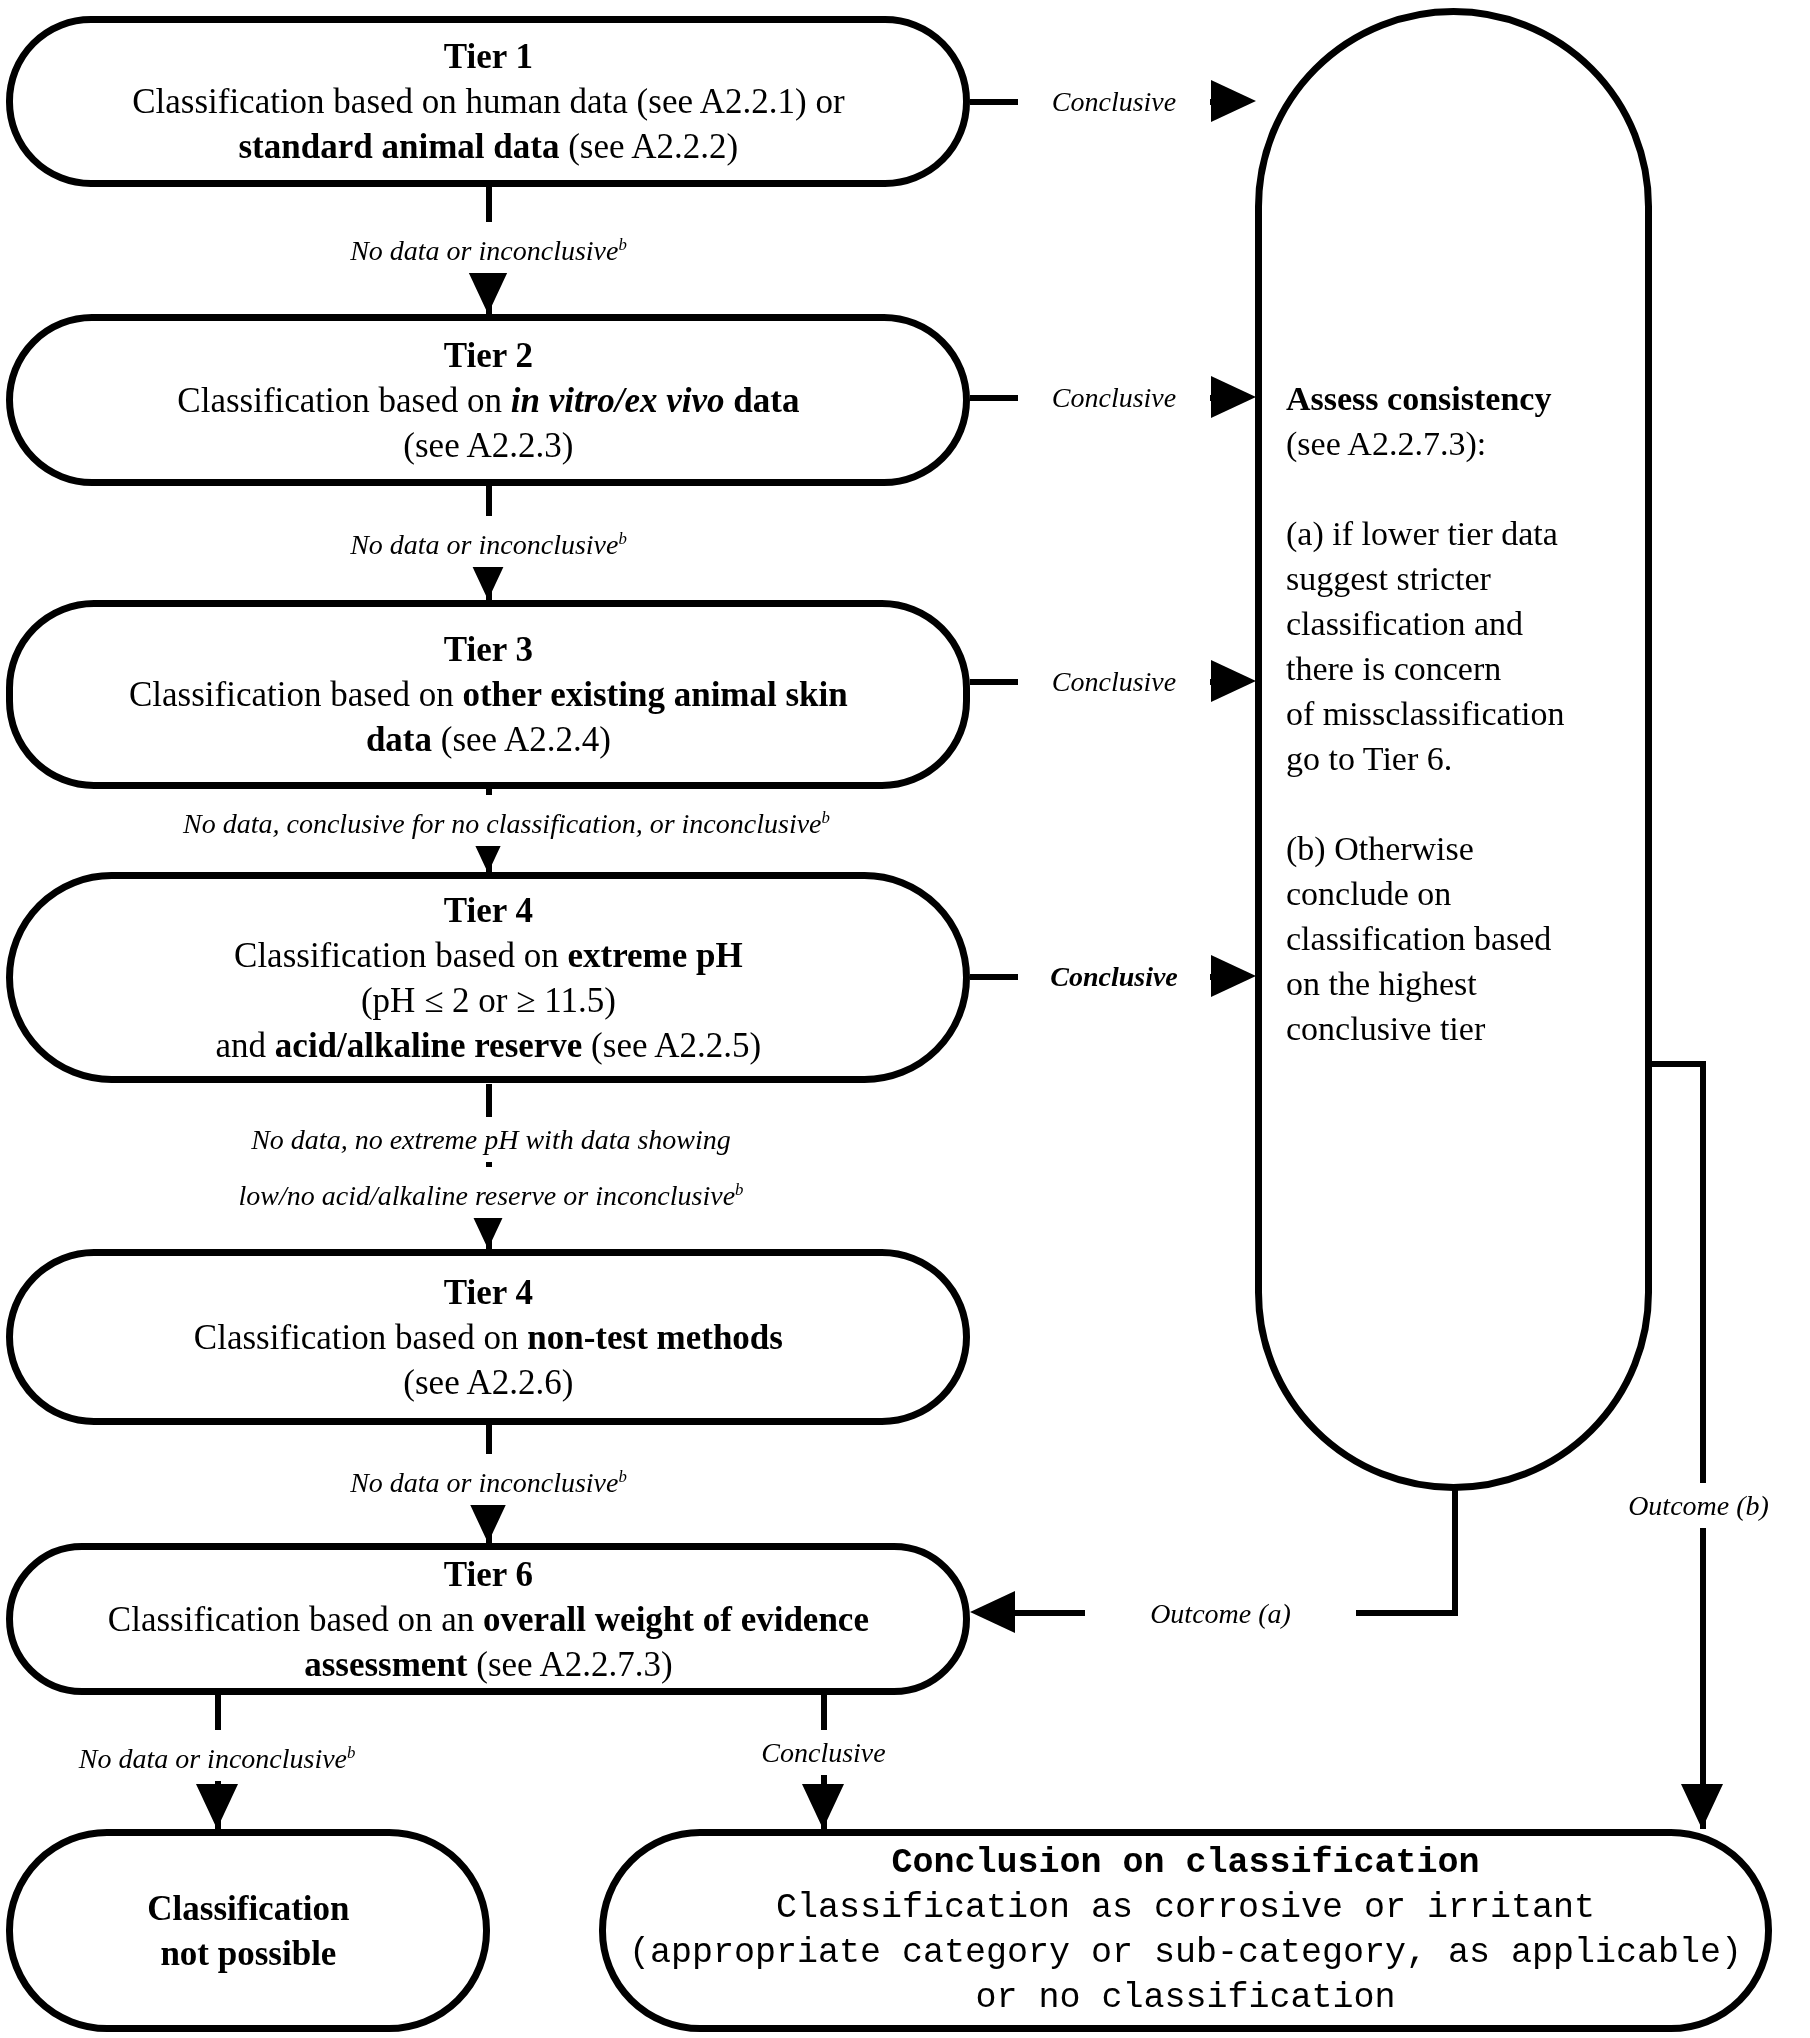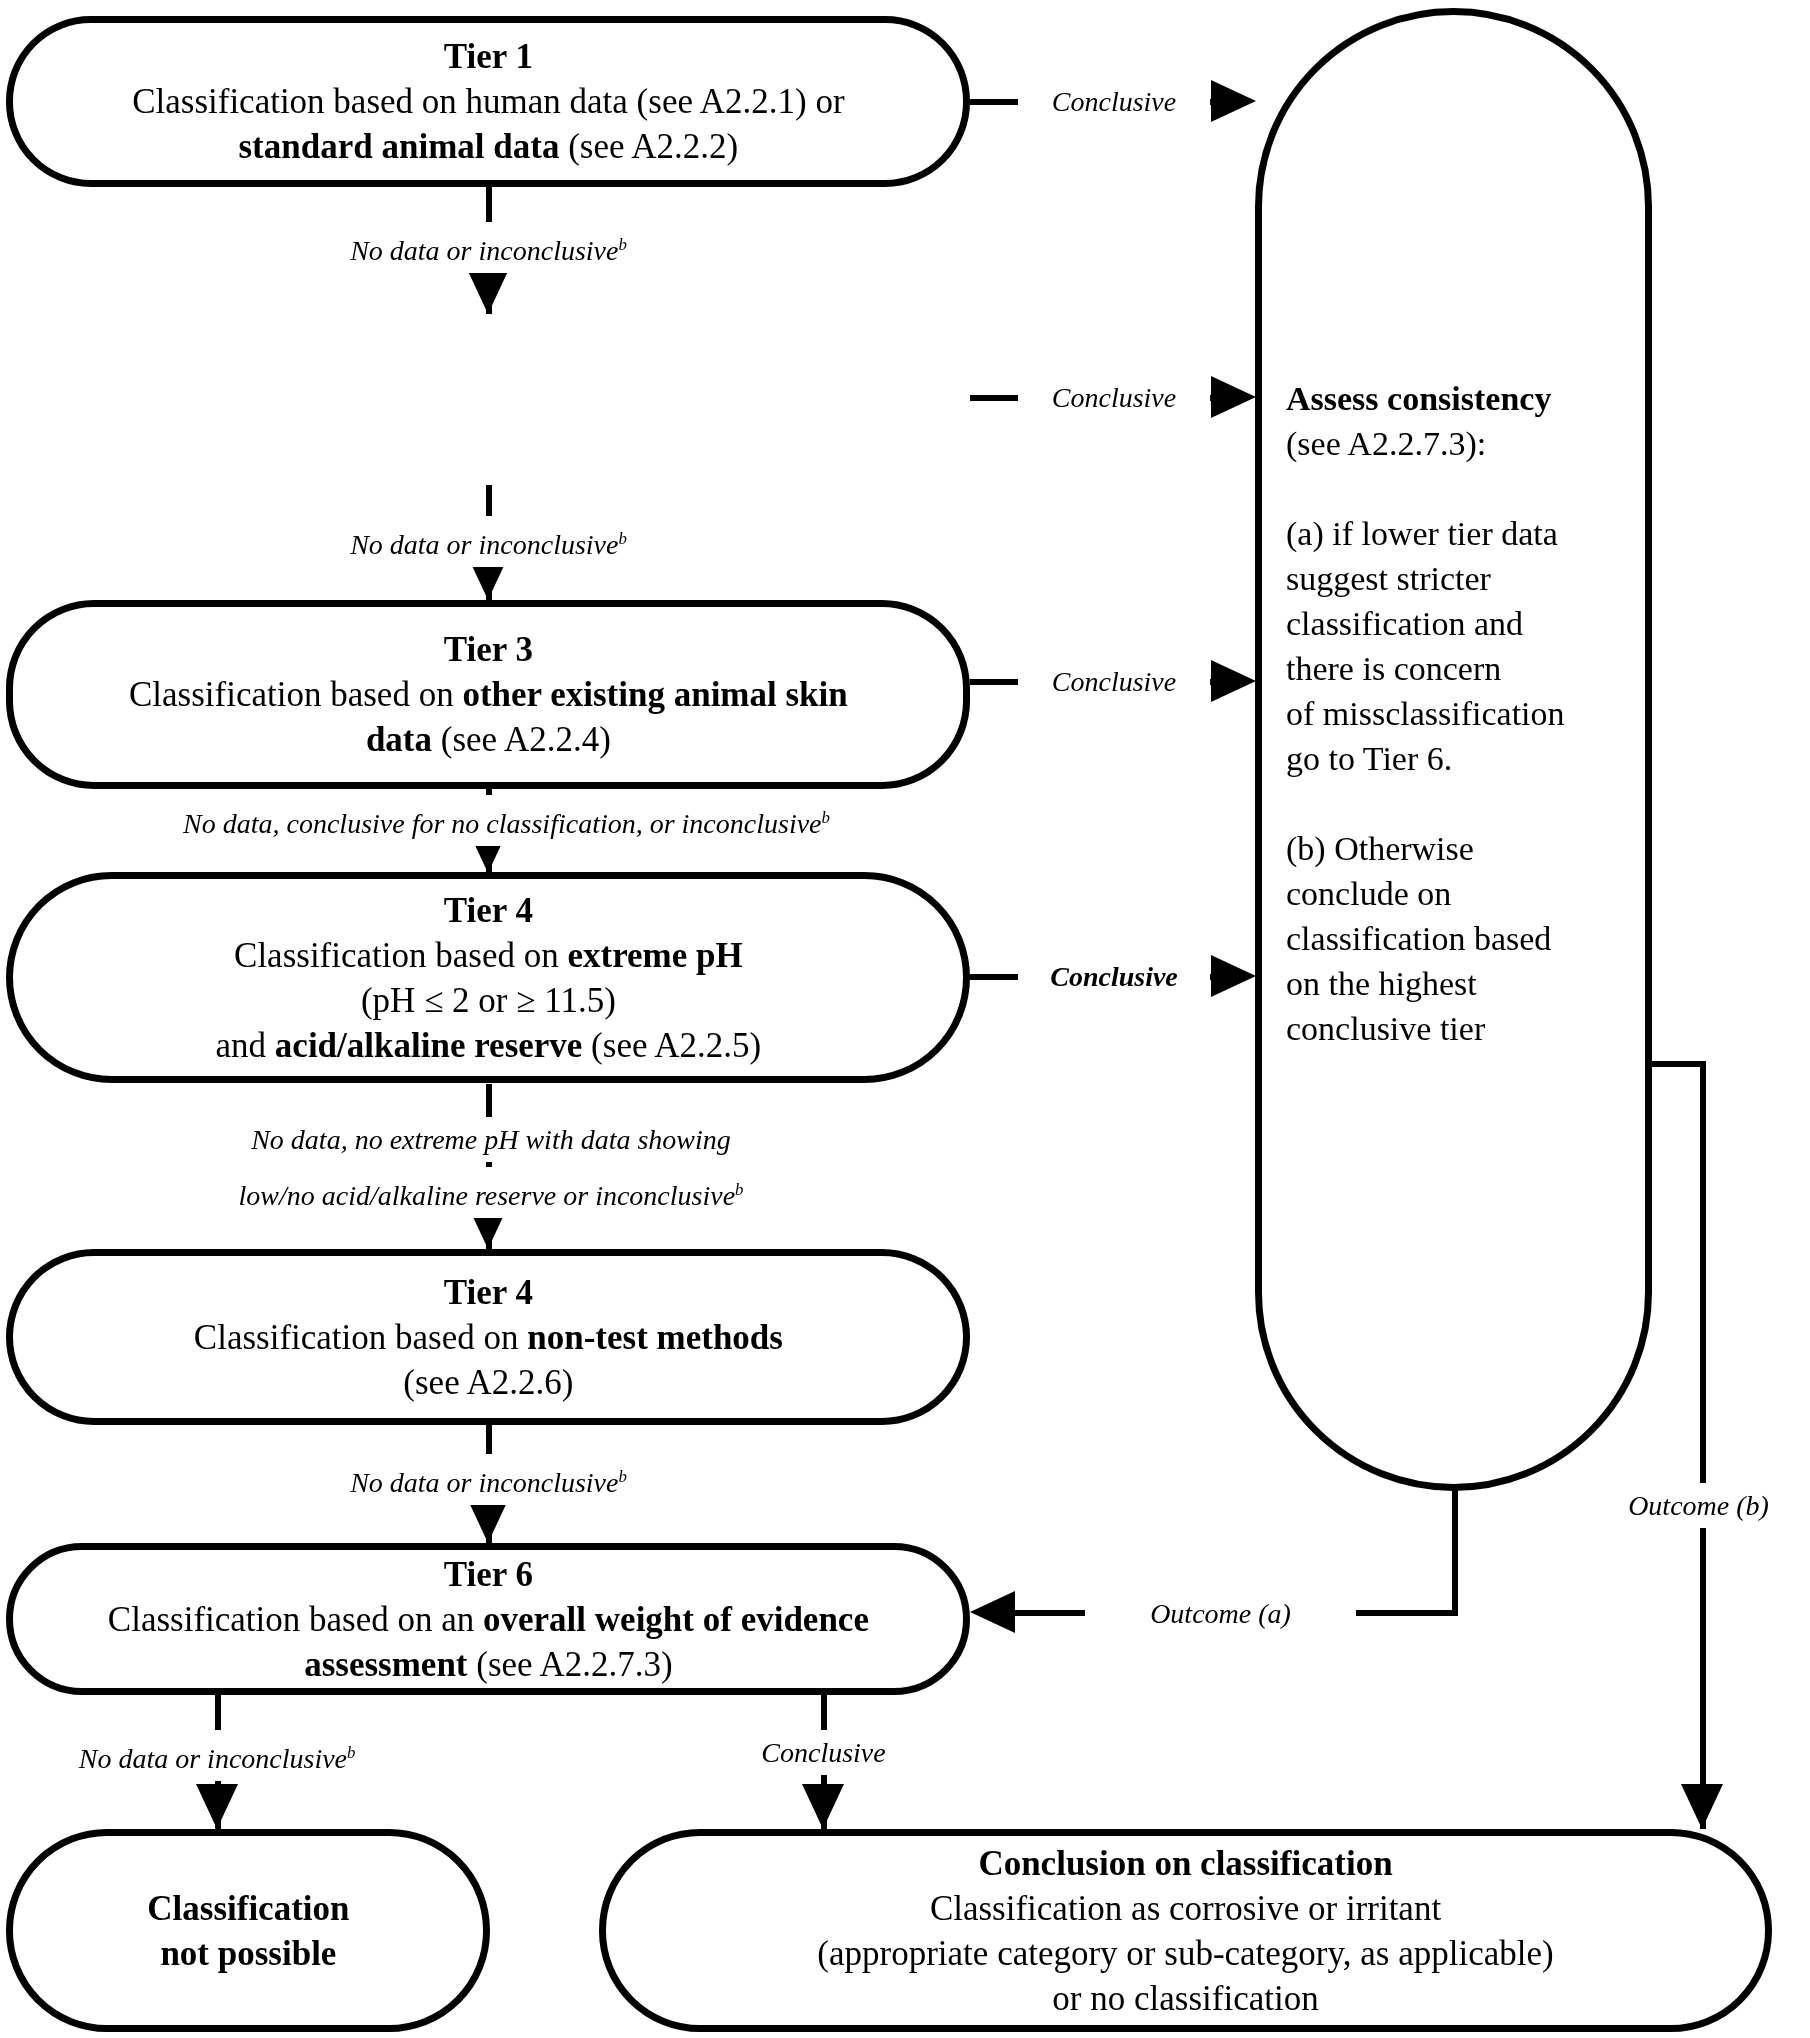--- a/index.html
+++ b/index.html
@@ -29,21 +29,21 @@
   #tier3{left:6.4px;top:600px;width:964px;height:189px;border-radius:88px;}
   #tier4{left:6.4px;top:872px;width:964px;height:211px;border-radius:106px;}
   #tier5{left:6.4px;top:1249px;width:964px;height:176px;border-radius:88px;}
   #tier6{left:6.4px;top:1543px;width:964px;height:152px;border-radius:76px;}
   #assess-box{
     left:1255px;top:8px;width:397px;height:1483px;border-radius:204px;
     justify-content:flex-start;text-align:left;
     padding:361px 14.4px 0 24px;font-size:34px;
   }
   #not-possible-box{left:6.4px;top:1829px;width:484px;height:203px;border-radius:101px;}
-  #conclusion-box{left:599px;top:1829px;width:1173px;height:203px;border-radius:101px;}
+  #conclusion-box{left:599px;top:1829px;width:1173px;height:203px;border-radius:101px;font-family:Liberation Mono, monospace;}
 
   
   .vline{position:absolute;width:5.6px;background:#000;z-index:1;}
   .hline{position:absolute;height:5.6px;background:#000;z-index:1;}
   #vl-12{left:486px;top:187px;height:127px;}
   #vl-23{left:486px;top:485px;height:115px;}
   #vl-34{left:486px;top:776px;height:97px;}
   #vl-45{left:486px;top:1084px;height:165px;}
   #vl-56{left:486px;top:1425px;height:118px;}
   #vl-6-left{left:215px;top:1694px;height:135px;}
@@ -100,20 +100,25 @@
 </head>
 <body>
 
 <div id="canvas">
 
   <div class="node" id="tier1">
       <div class="tline"><span class="b">Tier 1</span></div>
       <div class="tline"><span>Classification based on human data (see A2.2.1) or</span></div>
       <div class="tline"><span class="b">standard animal data</span><span> (see A2.2.2)</span></div>
     </div>
+  <div class="node" id="tier2">
+      <div class="tline"><span class="b">Tier 2</span></div>
+      <div class="tline"><span>Classification based on </span><span class="b i">in vitro/ex vivo</span><span class="b"> data</span></div>
+      <div class="tline"><span>(see A2.2.3)</span></div>
+    </div>
   <div class="node" id="tier3">
       <div class="tline"><span class="b">Tier 3</span></div>
       <div class="tline"><span>Classification based on </span><span class="b">other existing animal skin</span></div>
       <div class="tline"><span class="b">data</span><span> (see A2.2.4)</span></div>
     </div>
   <div class="node" id="tier4">
       <div class="tline"><span class="b">Tier 4</span></div>
       <div class="tline"><span>Classification based on </span><span class="b">extreme pH</span></div>
       <div class="tline"><span>(pH ≤ 2 or ≥ 11.5)</span></div>
       <div class="tline"><span>and </span><span class="b">acid/alkaline reserve</span><span> (see A2.2.5)</span></div>

